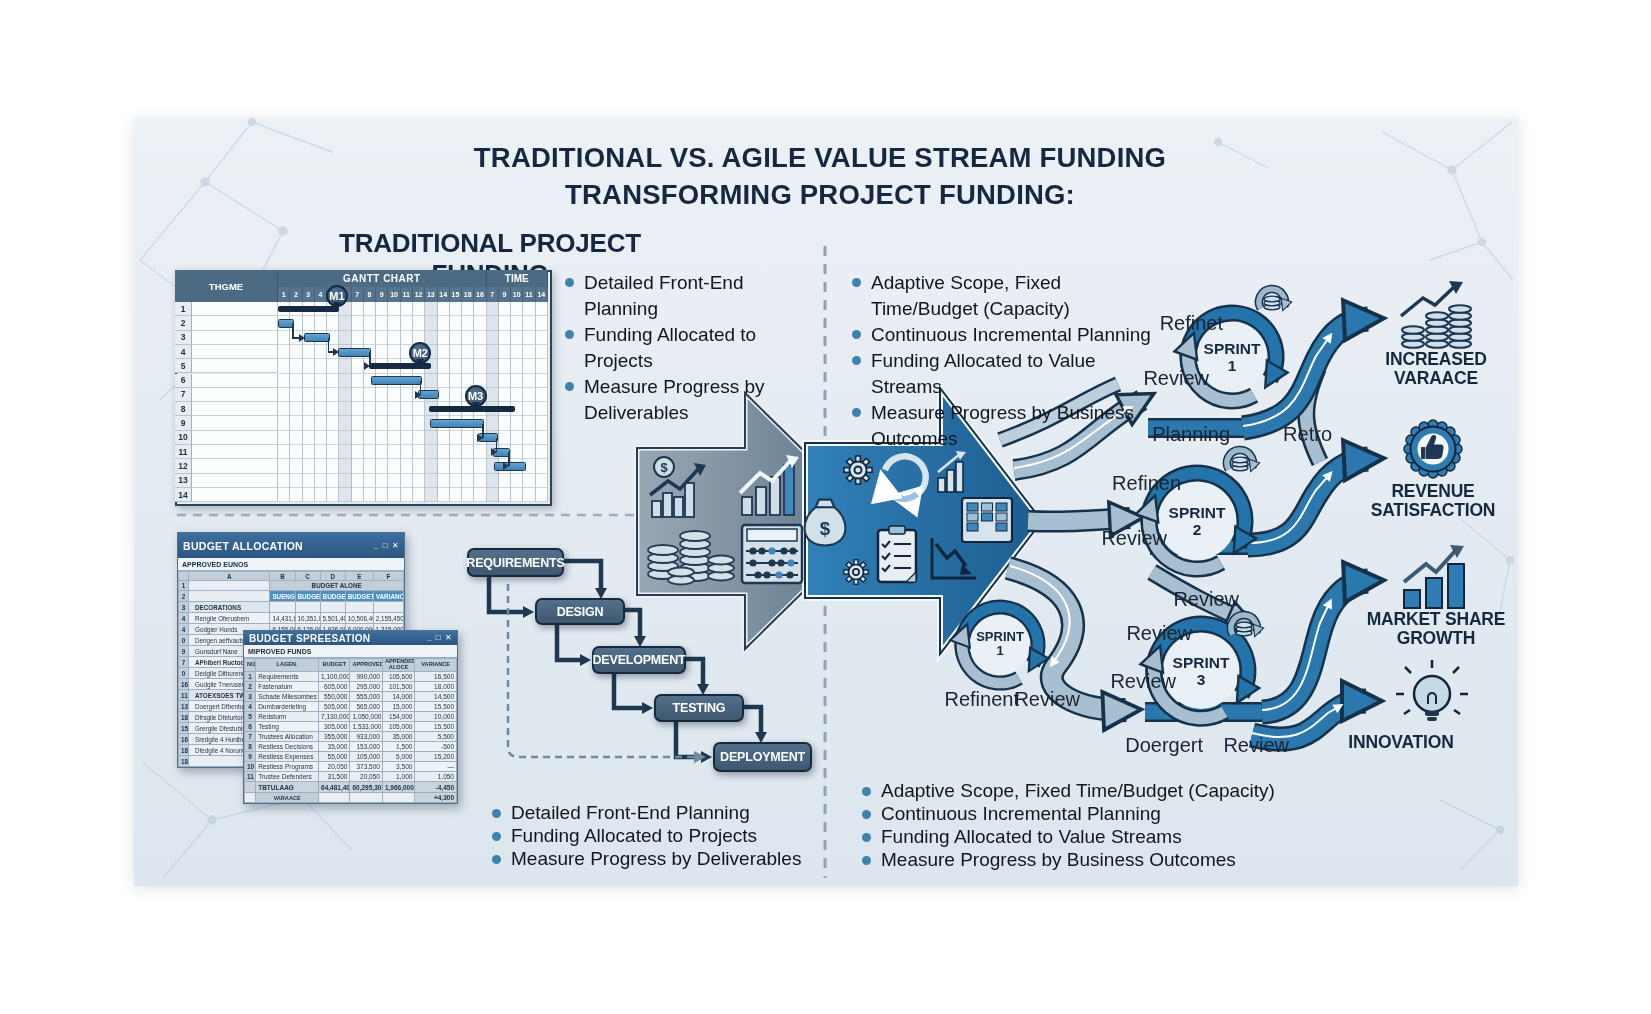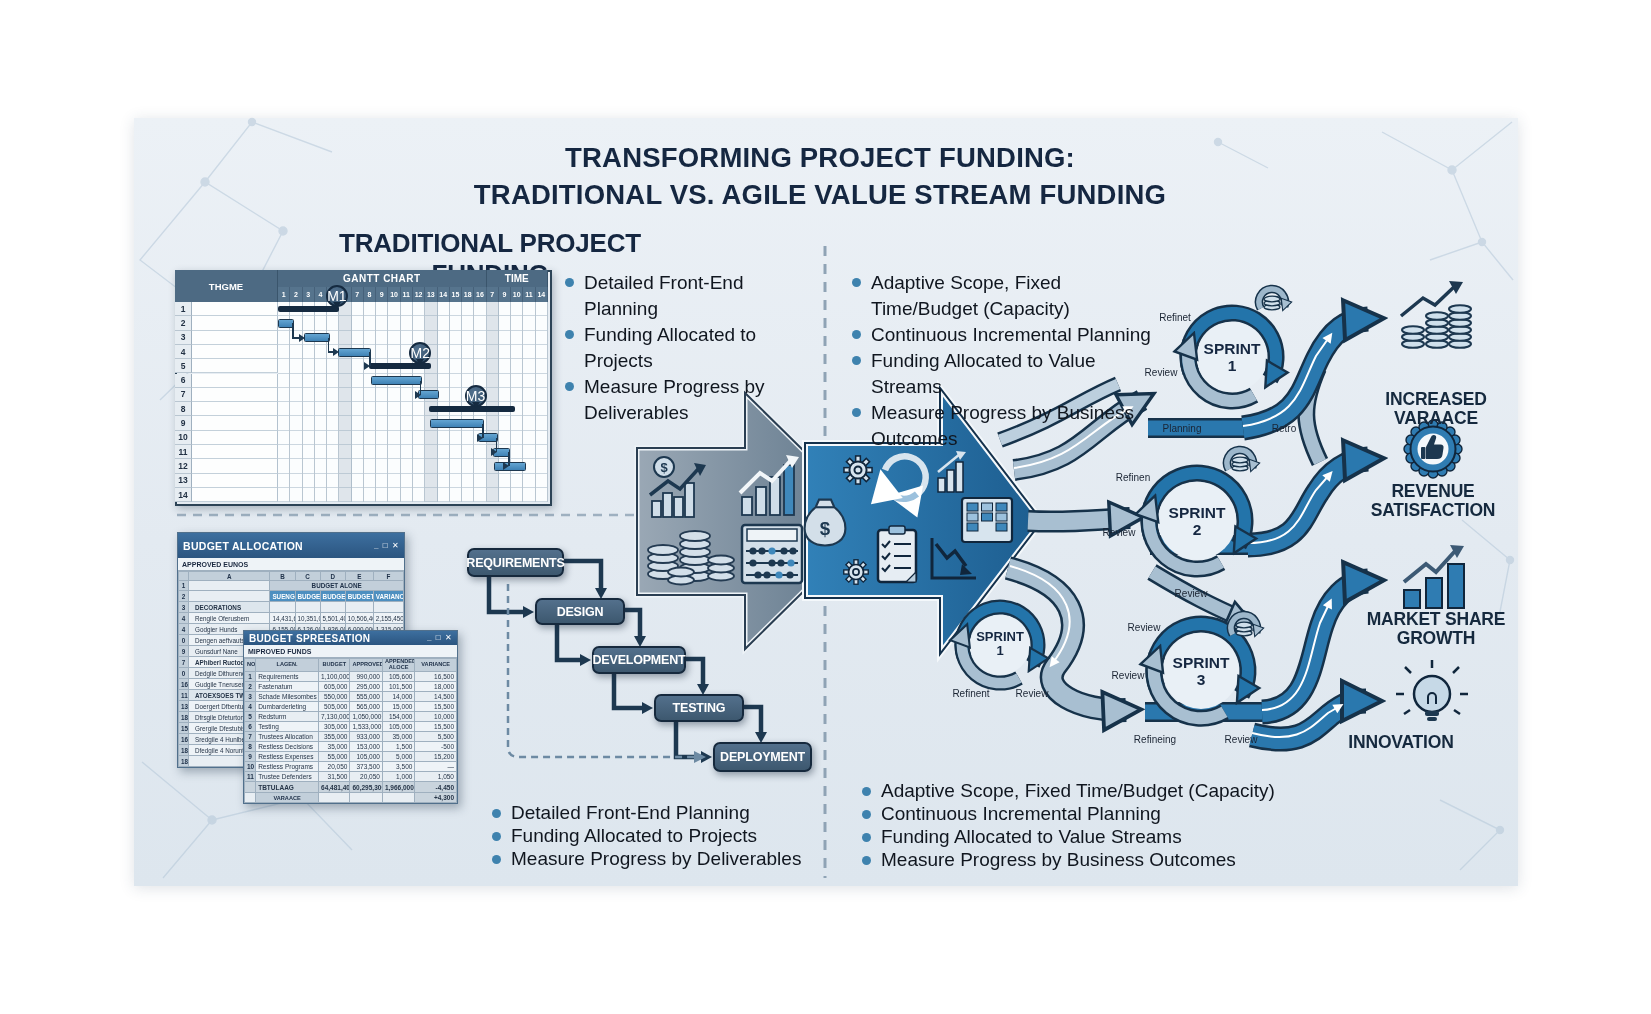--- a/index.html
+++ b/index.html
@@ -27,21 +27,21 @@
   .g-rnum{background:#e7edf2;color:#223144;font-size:8.5px;font-weight:700;display:flex;align-items:center;
           justify-content:center;border-bottom:1px solid #b9c6d1;border-right:1px solid #9fb0bf;box-sizing:border-box;}
   .g-name-cell{background:#fdfefe;border-bottom:1px solid #c3d0da;border-right:1px solid #b3c2cf;box-sizing:border-box;}
   .g-grid{background-color:#fbfdfe;background-image:
       repeating-linear-gradient(90deg,transparent 0,transparent 11.27px,#b9c6d1 11.27px,#b9c6d1 12.27px),
       repeating-linear-gradient(180deg,transparent 0,transparent 13.3px,#ccd7e0 13.3px,#ccd7e0 14.3px);}
   .g-shade{background:rgba(150,170,188,.28);}
   .bar-task{background:linear-gradient(#64a5d2,#3f82b5);border:1.5px solid #1d3850;border-radius:1.5px;box-sizing:border-box;}
   .bar-ms{background:#152a40;border-radius:2px;}
   .balloon{background:radial-gradient(circle at 35% 30%,#52708d,#32506b);border:2px solid #152a40;border-radius:50%;
-           color:#fff;font-size:14px;font-weight:400;display:flex;align-items:center;justify-content:center;box-sizing:border-box;}
+           color:#fff;font-size:11px;font-weight:700;display:flex;align-items:center;justify-content:center;box-sizing:border-box;}
   .balloon::after{content:"";position:absolute;left:50%;bottom:-7px;transform:translateX(-50%);
            border:4px solid transparent;border-top:6px solid #152a40;}
   .conn{background:#1d3850;}
   .tri-r{width:0;height:0;border:4px solid transparent;border-left:6px solid #1d3850;background:none!important;}
   
   .win{background:#e8eef3;border:1.5px solid #51708c;box-shadow:3px 4px 9px rgba(30,50,70,.35);box-sizing:border-box;}
   .win-tb{display:flex;align-items:center;background:linear-gradient(#3d6f9f,#2b5580);color:#fff;font-weight:700;
           padding:0 5px;letter-spacing:.3px;}
   .win-tb .spacer{flex:1;}
   .win-ctl{font-size:8px;margin-left:4px;line-height:1;}
@@ -52,21 +52,21 @@
   .sheet .hd{background:#c2cfda;font-weight:700;text-align:center;color:#20324a;}
   .sheet .blue{background:#4d8fc0;color:#fff;font-weight:700;text-align:center;}
   .sheet .num{text-align:right;}
   .sheet .bold{font-weight:800;background:#dde6ed;}
   .sheet .tot{font-weight:800;background:#c9d4dd;}
   .sheet .alt{background:#eef3f7;}
   .wf-box{background:linear-gradient(#53708c,#3d586f);border:2px solid #16293d;border-radius:7px;color:#fff;
           font-weight:800;font-size:12.5px;letter-spacing:-.2px;display:flex;align-items:center;justify-content:center;
           box-shadow:2px 3px 7px rgba(20,35,55,.4);box-sizing:border-box;}
   .sprint-c{text-align:center;font-weight:800;color:#152741;line-height:1.1;}
-  .step-l{text-align:center;font-size:10px;color:#1a2433;}
+  .step-l{text-align:right;font-size:20px;color:#1a2433;}
   .outcome{text-align:center;font-weight:800;font-size:17.5px;line-height:19px;color:#15293e;letter-spacing:-.2px;}
 </style>
 </head>
 <body>
 
 <div id="page">
   <div id="panel"></div>
 
   <svg id="gfx" width="1651" height="1014" viewBox="0 0 1651 1014">
     <defs>
@@ -428,22 +428,22 @@
         <polygon points="642,702 642,714 653,708"></polygon>
       <polygon points="755,732 767,732 761,743"></polygon>
         <polygon points="701,751 701,763 712,757"></polygon>
     </g>
     <path d="M 508,584 V 747 Q 508,757 519,757 H 694" fill="none" stroke="#6d8aa3" stroke-width="2.5" stroke-dasharray="7 5"></path>
     <polygon points="694,751 694,763 706,757" fill="#6d8aa3"></polygon>
   </svg>
 
   <div id="overlay">
     <div class="abs title">
+      <div>TRADITIONAL VS. AGILE VALUE STREAM FUNDING</div>
       <div>TRANSFORMING PROJECT FUNDING:</div>
-      <div>TRADITIONAL VS. AGILE VALUE STREAM FUNDING</div>
     </div>
     <div class="abs sec-h" style="left:280px;width:420px;">TRADITIONAL PROJECT FUNDING</div>
 
     <div class="abs bullets bullets-lg" style="left:565px;top:270px;width:240px;">
         <div class="b-item">
           <span class="b-dot"></span>
           <span class="b-txt">Detailed Front-End Planning</span>
         </div>
         <div class="b-item">
           <span class="b-dot"></span>
@@ -933,23 +933,23 @@
       <div class="abs step-l" style="left: 1113px; top: 367px; width: 96px;">Review</div>
       <div class="abs step-l" style="left: 1134px; top: 423px; width: 96px;">Planning</div>
       <div class="abs step-l" style="left: 1236px; top: 423px; width: 96px;">Retro</div>
       <div class="abs step-l" style="left: 1085px; top: 472px; width: 96px;">Refinen</div>
       <div class="abs step-l" style="left: 1071px; top: 527px; width: 96px;">Review</div>
       <div class="abs step-l" style="left: 1143px; top: 588px; width: 96px;">Review</div>
       <div class="abs step-l" style="left: 923px; top: 688px; width: 96px;">Refinent</div>
       <div class="abs step-l" style="left: 984px; top: 688px; width: 96px;">Review</div>
       <div class="abs step-l" style="left: 1096px; top: 622px; width: 96px;">Review</div>
       <div class="abs step-l" style="left: 1080px; top: 670px; width: 96px;">Review</div>
-      <div class="abs step-l" style="left: 1107px; top: 734px; width: 96px;">Refineing</div>
+      <div class="abs step-l" style="left: 1107px; top: 734px; width: 96px;">Doergert</div>
       <div class="abs step-l" style="left: 1193px; top: 734px; width: 96px;">Review</div>
-      <div class="abs outcome" style="left: 1351px; top: 350px; width: 170px; margin-top: 40px;">
+      <div class="abs outcome" style="left: 1351px; top: 350px; width: 170px;">
         <div>INCREASED</div>
         <div>VARAACE</div>
       </div>
       <div class="abs outcome" style="left: 1348px; top: 482px; width: 170px;">
         <div>REVENUE</div>
         <div>SATISFACTION</div>
       </div>
       <div class="abs outcome" style="left: 1351px; top: 610px; width: 170px;">
         <div>MARKET SHARE</div>
         <div>GROWTH</div>

